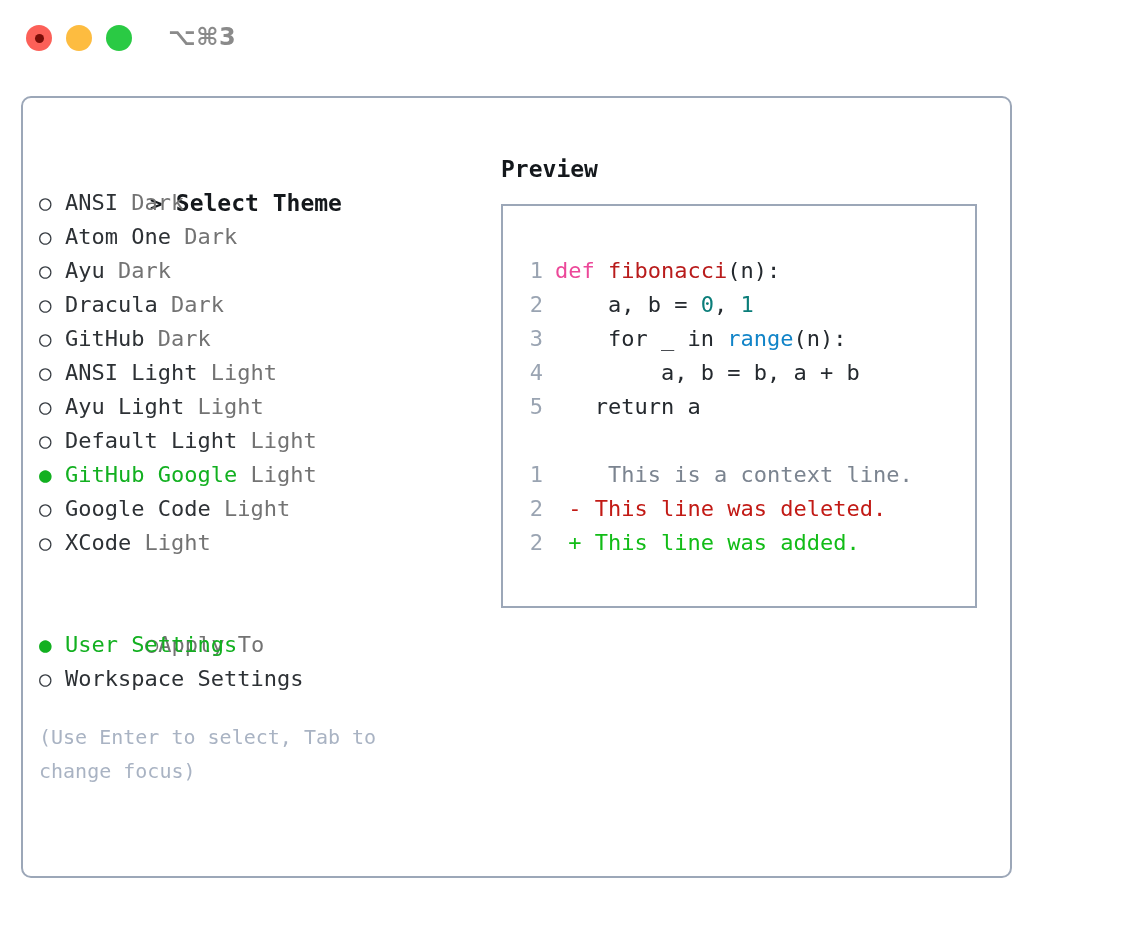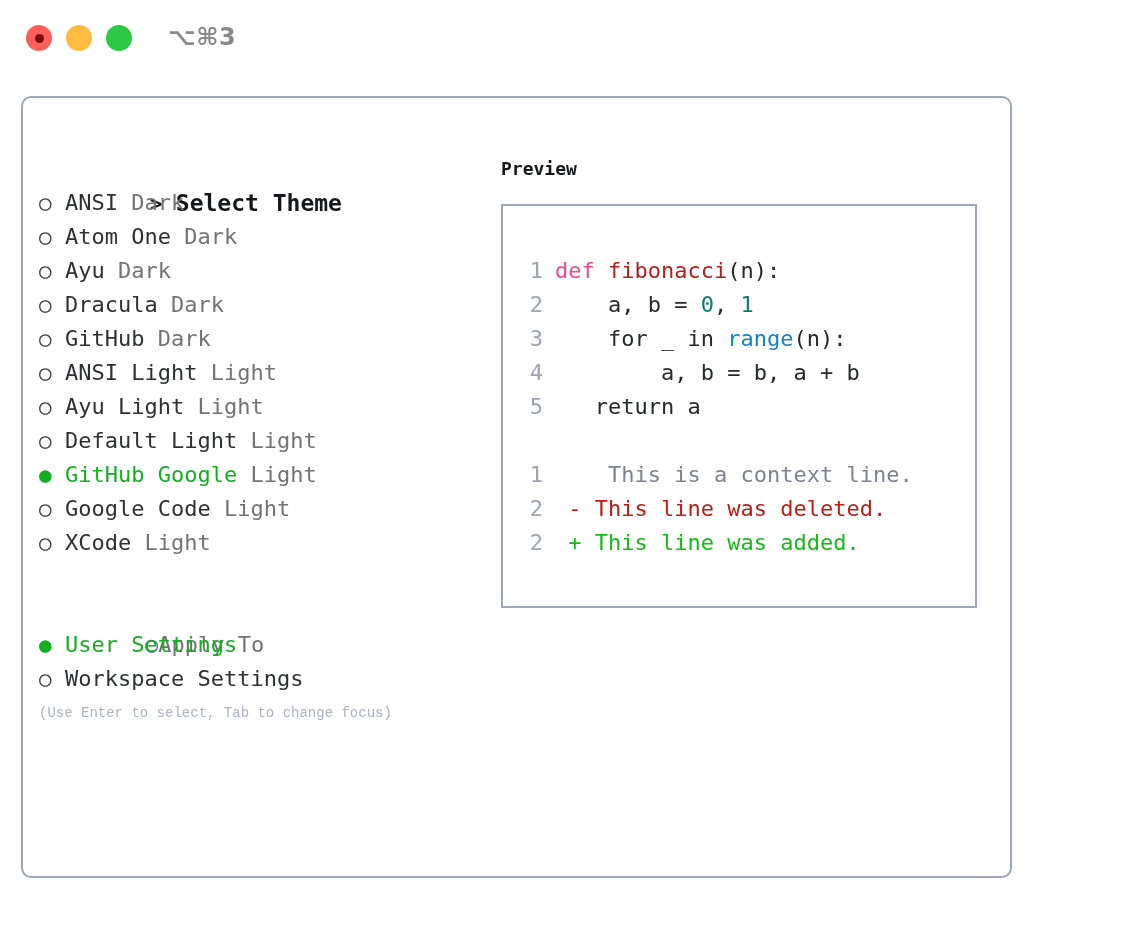--- a/index.html
+++ b/index.html
@@ -117,37 +117,37 @@
   .section-head {
     height: 34px;
     line-height: 34px;
     font-size: 22px;
     color: #737373;
     white-space: pre;
   }
   .spacer-row { height: 34px; }
 
   .hint {
-    font-size: 14px;
+    margin-top: 24px;
+    font-size: 20px;
     line-height: 34px;
     color: #a9b3c3;
     width: 404px;
     white-space: pre-wrap;
-    font-family: Liberation Mono, monospace;
   }
 
   
   .right-col {
     position: absolute;
     left: 478px;
     top: 54px;
     width: 490px;
   }
   .preview-title {
-    font-size: 18px;
+    font-size: 23px;
     font-weight: bold;
     color: #14181c;
     line-height: 34px;
     height: 34px;
   }
   .preview-box {
     margin-top: 18px;
     width: 476px;
     height: 404px;
     border: 2px solid #9ca7b8;

